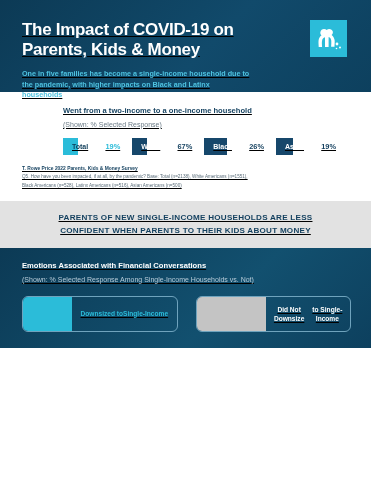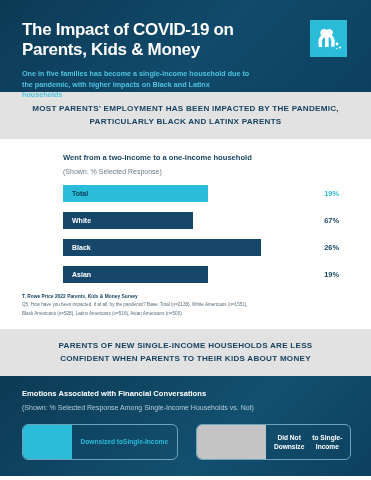--- a/index.html
+++ b/index.html
@@ -14,20 +14,21 @@
     font-family: "Liberation Sans", sans-serif;
     background: #ffffff;
     -webkit-font-smoothing: antialiased;
   }
 
   .page {
     position: relative;
     width: 371px;
     height: 480px;
     background: #ffffff;
+    text-decoration: underline;
   }
 
   
   .hero {
     position: relative;
     height: 92px;
     background: linear-gradient(135deg, #0c3a55 0%, #114a6b 55%, #0d405e 100%);
     padding: 14px 14px 0 22px;
     display: flex;
     justify-content: space-between;
@@ -88,22 +89,22 @@
   .sec-sub {
     margin-top: 4px;
     color: #6b7b86;
     font-size: 7px;
     line-height: 1.3;
   }
 
   .bars {
     margin-top: 9px;
     display: flex;
-    flex-direction: column;
-    gap: 10px;
+    flex-direction: row;
+    gap: 0;
   }
   .bar-row {
     display: flex;
     align-items: center;
   }
   .bar-track {
     flex: 1 1 auto;
     height: 17px;
     position: relative;
   }
@@ -222,26 +223,20 @@
         <g fill="#ffffff">
           <path d="M14 9c-1.8 0-3.2 1.2-3.6 2.9-.3 1.4.2 2.6 1.1 3.3-1.6 1.2-2.6 3-2.9 5.1-.3 2.4.1 4.6.1 6.6h3.4c-.1-2.2-.4-4.2-.1-6 .3-1.9 1.3-3.2 3-3.6v9.6h3.6V16.9c1.6.5 2.5 1.9 2.7 3.8.2 1.8-.1 3.8-.2 6h3.4c0-2 .4-4.2.1-6.6-.3-2.2-1.4-4-3-5.2 1-.7 1.5-2 1.2-3.4C22.3 10 21 9 19.3 9c-1 0-1.9.4-2.6 1-.7-.6-1.6-1-2.7-1z"></path>
           <circle cx="27" cy="24" r="1.4"></circle>
           <circle cx="30" cy="27.5" r="1"></circle>
           <circle cx="26.5" cy="28.5" r="0.8"></circle>
         </g>
       </svg>
     </div>
   </div>
 
-  <div class="band">
-    <div class="band-title">
-      <div>MOST PARENTS' EMPLOYMENT HAS BEEN IMPACTED BY THE PANDEMIC,</div>
-      <div>PARTICULARLY BLACK AND LATINX PARENTS</div>
-    </div>
-  </div>
 
   <div class="chart-section">
     <div class="sec-head">Went from a two-income to a one-income household</div>
     <div class="sec-sub">(Shown: % Selected Response)</div>
 
     <div class="bars" id="bars">
         <div class="bar-row">
           <div class="bar-track">
             <div class="bar-fill accent" style="width: 59.375%;">
               <span class="bar-label">Total</span>

